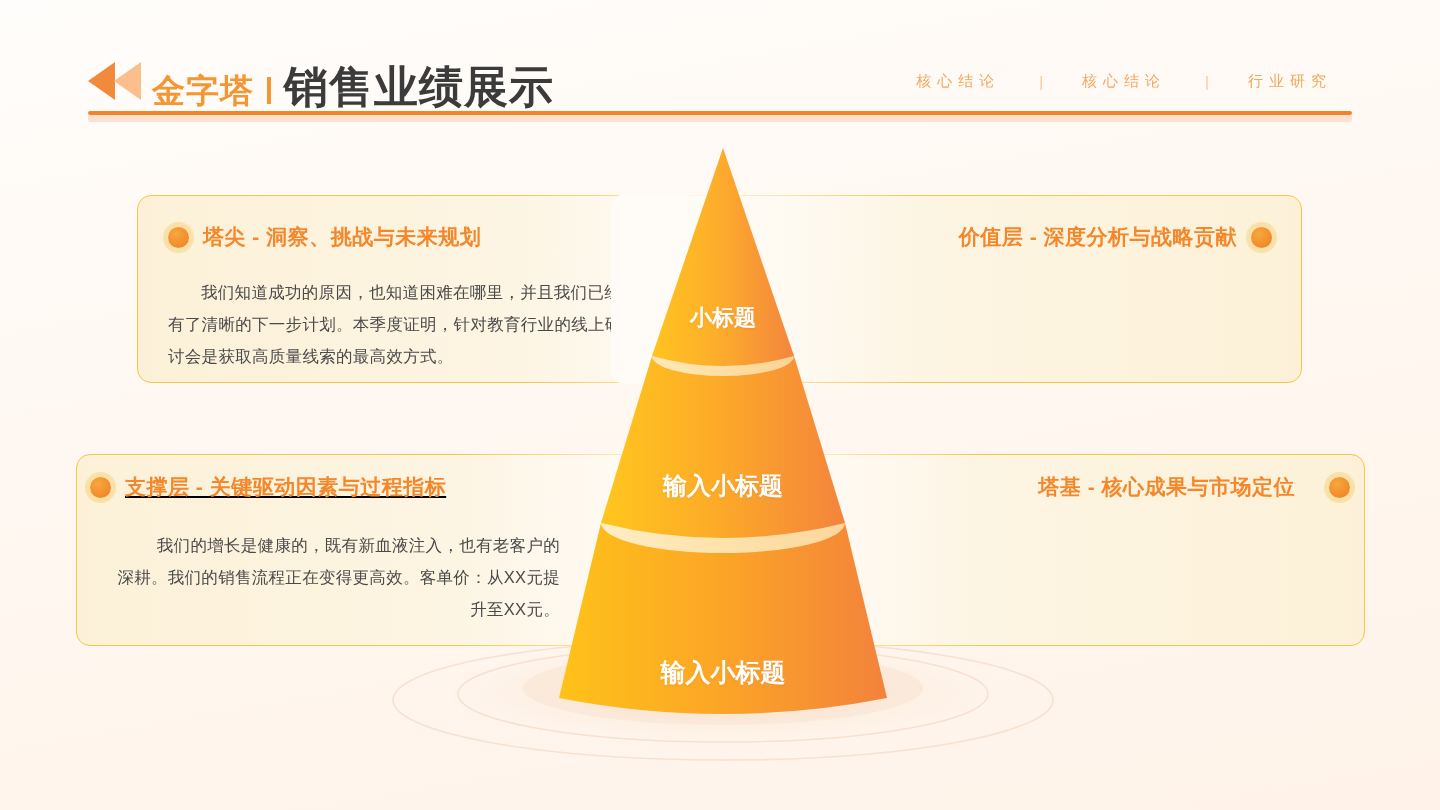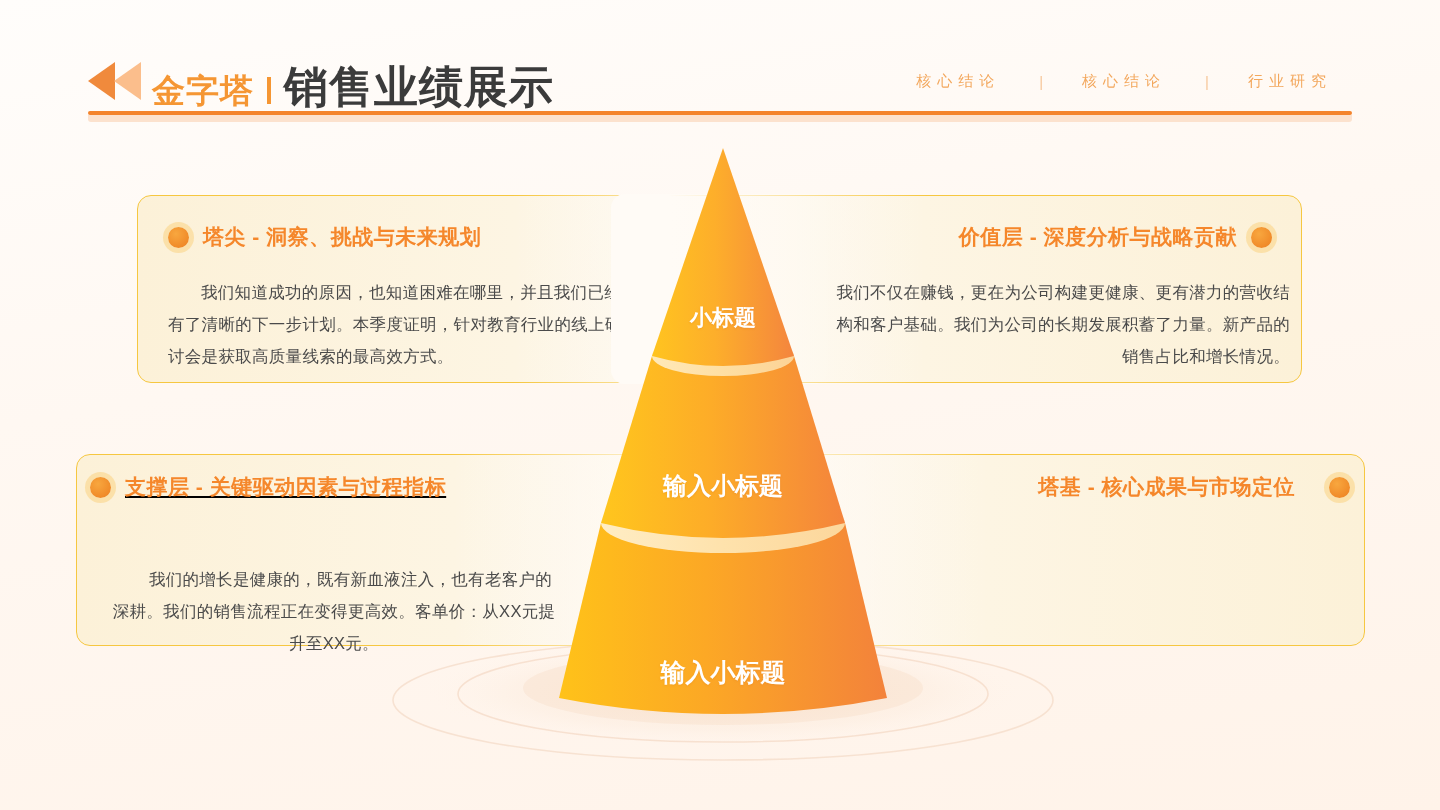--- a/index.html
+++ b/index.html
@@ -171,21 +171,21 @@
 
   .card-body {
     position: absolute;
     font-size: 16.5px;
     line-height: 32px;
     color: #4A4A4A;
     letter-spacing: 0.3px;
   }
   .card-body.ta-l { text-align: left; text-indent: 2em; }
   .card-body.ta-r { text-align: right; }
-  .card-body.ta-l2 { text-align: center; text-indent: 2em; margin-top: 34px; }
+  .card-body.ta-l2 { text-align: right; text-indent: 2em; }
 
   
   #cone-stage {
     position: absolute;
     left: 0; top: 0;
     width: 1440px; height: 810px;
     pointer-events: none;
   }
   #cone-stage svg { display: block; }
 
@@ -240,21 +240,20 @@
   </div>
   <div class="card-body ta-l" style="left:168px; top:276px; width:455px;">我们知道成功的原因，也知道困难在哪里，并且我们已经有了清晰的下一步计划。本季度证明，针对教育行业的线上研讨会是获取高质量线索的最高效方式。</div>
 
   <div class="card-round-r" style="left:612px; top:195px; width:690px; height:188px;">
     <div class="card-veil-left"></div>
   </div>
   <div class="card-head right" style="right:168px; top:223px; position:absolute;">
     <span class="bullet"></span>
     <span class="card-title">价值层 - 深度分析与战略贡献</span>
   </div>
-  <div class="card-body ta-r" style="right:150px; top:276px; width:455px;">我们不仅在赚钱，更在为公司构建更健康、更有潜力的营收结构和客户基础。我们为公司的长期发展积蓄了力量。新产品的销售占比和增长情况。</div>
 
   <div class="card-round-l" style="left:76px; top:454px; width:690px; height:192px;">
     <div class="card-veil-right"></div>
   </div>
   <div class="card-head" style="left:90px; top:473px;text-decoration:underline;">
     <span class="bullet"></span>
     <span class="card-title">支撑层 - 关键驱动因素与过程指标</span>
   </div>
   <div class="card-body ta-l2" style="left:108px; top:529px; width:452px;">我们的增长是健康的，既有新血液注入，也有老客户的深耕。我们的销售流程正在变得更高效。客单价：从XX元提升至XX元。</div>
 

